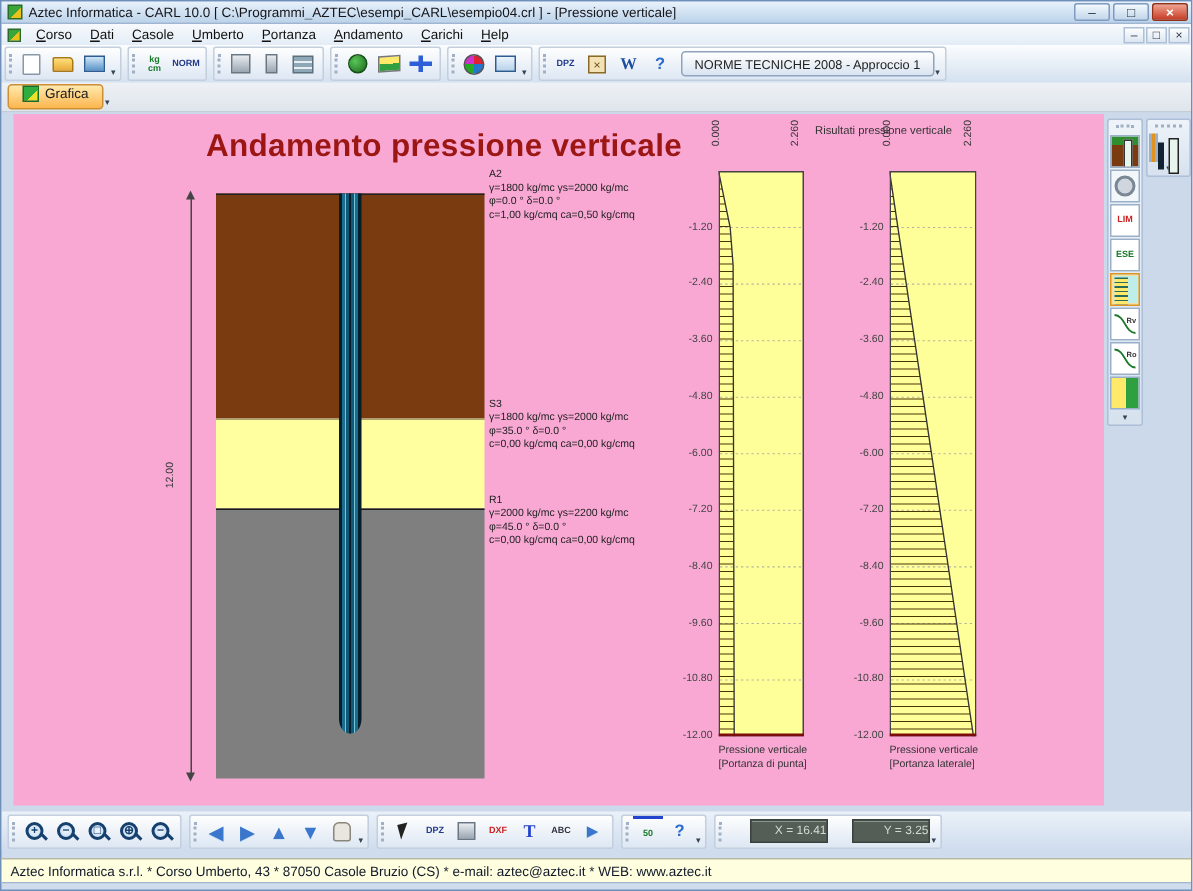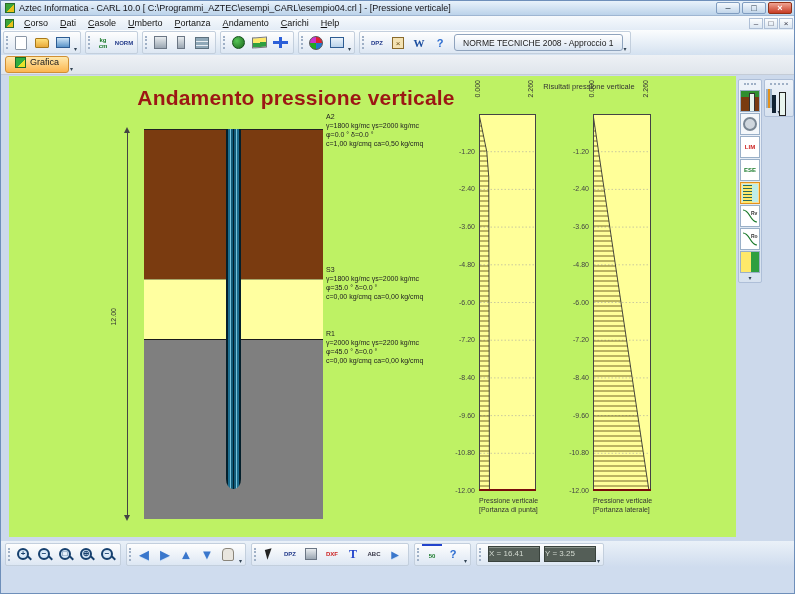--- a/index.html
+++ b/index.html
@@ -67,21 +67,21 @@
   
   .tabrow { position:absolute; left:0; top:54px; width:795px; height:20px;
     background:linear-gradient(#eef1f5,#dfe5ec); border-bottom:1px solid #c4ccd6;
     display:flex; align-items:center; padding:0 4px; }
   .tab-grafica { height:17px; display:flex; gap:4px; padding:0 9px;
     background:linear-gradient(#ffe9ad,#fcb64f); border:1px solid #d08f33; border-radius:3px; font-size:9px; color:#1a1a1a; }
   .tab-ico { width:11px; height:11px; background:linear-gradient(135deg,#2fae3f 0 60%,#e8e22a 60% 100%); border:1px solid #1c6b28; }
 
   
   .workspace { position:absolute; left:0; top:74px; width:795px; height:466px; background:#ccd9eb; }
-  .canvas { position:absolute; left:8px; top:1px; width:727px; height:461px; background:#bef264; }
+  .canvas { position:absolute; left:8px; top:1px; width:727px; height:461px; background:#f9a8d4; }
 
   .draw-title { position:absolute; left:122px; top:10px; width:330px; text-align:center;
     font-size:21px; font-weight:bold; color:#9c1714; letter-spacing:.2px; }
 
   .dim-line { position:absolute; left:118px; top:55px; width:1px; height:386px; background:#444; }
   .dim-arrow-up { position:absolute; left:115px; top:51px; width:0; height:0;
     border-left:3.5px solid transparent; border-right:3.5px solid transparent; border-bottom:6px solid #444; }
   .dim-arrow-down { position:absolute; left:115px; top:439px; width:0; height:0;
     border-left:3.5px solid transparent; border-right:3.5px solid transparent; border-top:6px solid #444; }
   .vlabel { position:absolute; writing-mode:vertical-rl; transform:rotate(180deg);
@@ -135,22 +135,22 @@
     background:radial-gradient(#f2f8ff,#bcd6ee); display:flex; align-items:center; justify-content:center;
     font-size:8px; font-weight:bold; color:#16406e; line-height:8px; }
   .mag::after { content:''; position:absolute; width:5px; height:2px; background:#16406e; right:-5px; bottom:-1px; transform:rotate(45deg); }
   .bluearrow { font-size:13px; color:#3a77cc; text-shadow:0 1px 0 #cfe2f6; }
   .hand { width:12px; height:13px; background:#e9e6df; border:1px solid #8a857a; border-radius:4px 4px 2px 2px; }
   .cursor-tri { width:0; height:0; border-top:10px solid #222; border-right:7px solid transparent; transform:rotate(-15deg); }
   .dxf { color:#c22; }
   .ttool { color:#2244cc; font-size:12px; font-weight:bold; font-family:"Liberation Serif",serif; }
   .abc { color:#334; }
   .scale50 { color:#1a7a2a; border-top:2px solid #2244cc; padding-top:1px; }
-  .coord { width:52px; height:16px; margin-left:4px; background:#545e57; border:1px solid #39423c;
-    box-shadow:0 1px 0 #8a938c inset; color:#d2d9d0; font-size:8px; line-height:14px; text-align:left; }
+  .coord { width:52px; height:16px; margin-left:16px; background:#545e57; border:1px solid #39423c;
+    box-shadow:0 1px 0 #8a938c inset; color:#d2d9d0; font-size:8px; line-height:14px; text-align:right; }
 
   
   .statusbar { position:absolute; left:0; top:571px; width:795px; height:17px; background:#ffffdf;
     border-top:1px solid #b9b9a2; border-bottom:1px solid #9fb6d2; display:flex; align-items:center; }
   .status-text { font-size:9px; color:#10182a; padding-left:6px; white-space:nowrap; }
 </style>
 </head>
 <body>
 
 <div class="win">
@@ -603,14 +603,17 @@
         </span>
       <span class="chev">▾</span>
     </span>
     <span class="tgroup">
       <span class="coord">X = 16.41</span>
       <span class="coord">Y = 3.25</span>
       <span class="chev">▾</span>
     </span>
   </div>
 
+  <div class="statusbar">
+    <span class="status-text">Aztec Informatica s.r.l. * Corso Umberto, 43 * 87050 Casole Bruzio (CS)  *  e-mail:  aztec@aztec.it  *  WEB: www.aztec.it</span>
+  </div>
 
 </div>
 
 </body></html>

